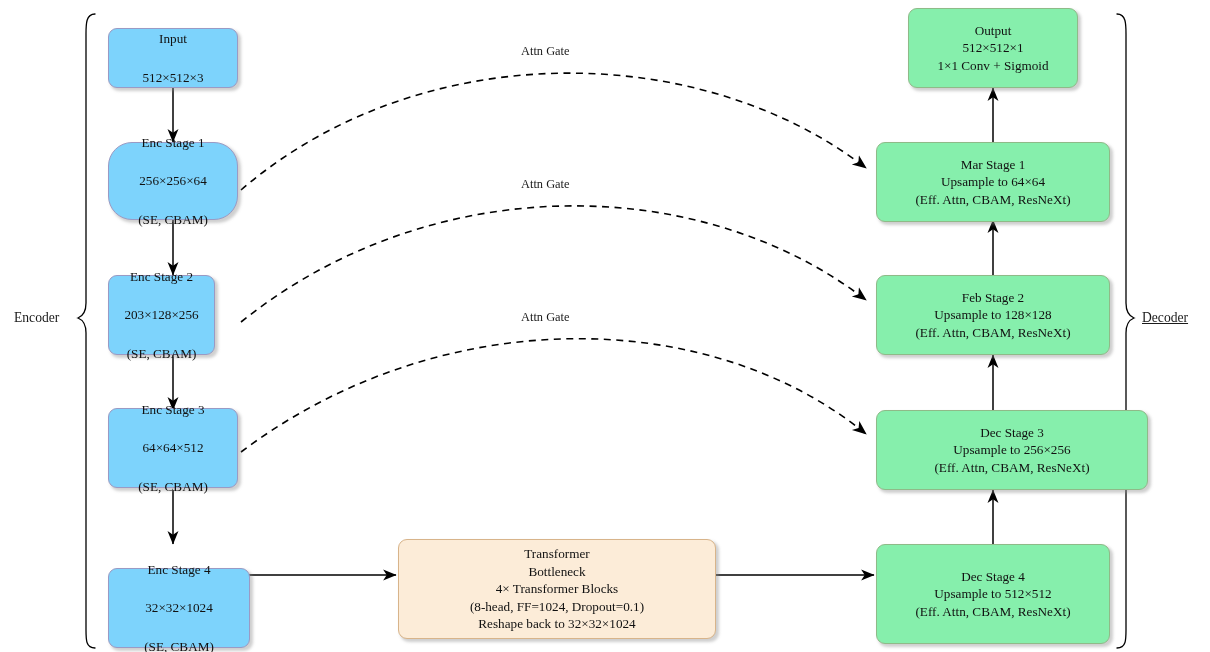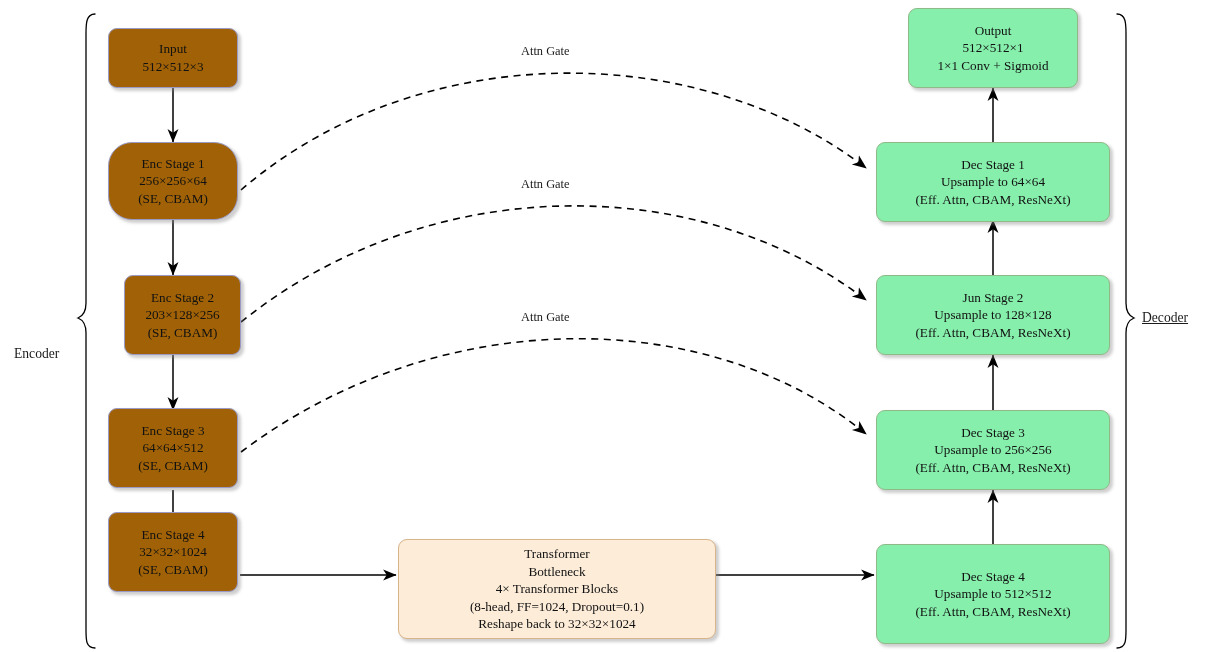--- a/index.html
+++ b/index.html
@@ -41,22 +41,23 @@
     font-size: 13.2px;
     color: #111111;
     box-shadow: 2.5px 2.5px 3px rgba(140,140,140,0.42);
     z-index: 3;
   }
   .node .ln {
     display: block;
     white-space: nowrap;
   }
   .enc {
-    background: #a16207;
+    background: #7dd3fc;
     border-color: #9a9ac4;
+    gap: 21px;
   }
   .dec {
     background: #86efac;
     border-color: #8fba88;
   }
   .bott {
     background: #fcecd8;
     border-color: #d8b48a;
   }
   .edge-label {
@@ -127,76 +128,76 @@
     <span class="ln">Input</span>
     <span class="ln">512×512×3</span>
   </div>
 
   <div class="node enc" style="left:108px; top:142px; width:130px; height:78px;border-radius:24px;">
     <span class="ln">Enc Stage 1</span>
     <span class="ln">256×256×64</span>
     <span class="ln">(SE, CBAM)</span>
   </div>
 
-  <div class="node enc" style="left:124px; top:275px; width:117px; height:80px;">
+  <div class="node enc" style="left:108px; top:275px; width:107px; height:80px;">
     <span class="ln">Enc Stage 2</span>
     <span class="ln">203×128×256</span>
     <span class="ln">(SE, CBAM)</span>
   </div>
 
   <div class="node enc" style="left:108px; top:408px; width:130px; height:80px;">
     <span class="ln">Enc Stage 3</span>
     <span class="ln">64×64×512</span>
     <span class="ln">(SE, CBAM)</span>
   </div>
 
-  <div class="node enc" style="left:108px; top:512px; width:130px; height:80px;">
+  <div class="node enc" style="left:108px; top:568px; width:142px; height:80px;">
     <span class="ln">Enc Stage 4</span>
     <span class="ln">32×32×1024</span>
     <span class="ln">(SE, CBAM)</span>
   </div>
 
   <div class="node bott" style="left:398px; top:539px; width:318px; height:100px;">
     <span class="ln">Transformer</span>
     <span class="ln">Bottleneck</span>
     <span class="ln">4× Transformer Blocks</span>
     <span class="ln">(8-head, FF=1024, Dropout=0.1)</span>
     <span class="ln">Reshape back to 32×32×1024</span>
   </div>
 
   <div class="node dec" style="left:876px; top:544px; width:234px; height:100px;">
     <span class="ln">Dec Stage 4</span>
     <span class="ln">Upsample to 512×512</span>
     <span class="ln">(Eff. Attn, CBAM, ResNeXt)</span>
   </div>
 
-  <div class="node dec" style="left:876px; top:410px; width:234px; height:80px;">
+  <div class="node dec" style="left:876px; top:410px; width:272px; height:80px;">
     <span class="ln">Dec Stage 3</span>
     <span class="ln">Upsample to 256×256</span>
     <span class="ln">(Eff. Attn, CBAM, ResNeXt)</span>
   </div>
 
   <div class="node dec" style="left:876px; top:275px; width:234px; height:80px;">
-    <span class="ln">Jun Stage 2</span>
+    <span class="ln">Feb Stage 2</span>
     <span class="ln">Upsample to 128×128</span>
     <span class="ln">(Eff. Attn, CBAM, ResNeXt)</span>
   </div>
 
   <div class="node dec" style="left:876px; top:142px; width:234px; height:80px;">
-    <span class="ln">Dec Stage 1</span>
+    <span class="ln">Mar Stage 1</span>
     <span class="ln">Upsample to 64×64</span>
     <span class="ln">(Eff. Attn, CBAM, ResNeXt)</span>
   </div>
 
   <div class="node dec" style="left:908px; top:8px; width:170px; height:80px;">
     <span class="ln">Output</span>
     <span class="ln">512×512×1</span>
     <span class="ln">1×1 Conv + Sigmoid</span>
   </div>
 
   <div class="edge-label" style="left:521px; top:44px;">Attn Gate</div>
   <div class="edge-label" style="left:521px; top:177px;">Attn Gate</div>
   <div class="edge-label" style="left:521px; top:310px;">Attn Gate</div>
 
-  <div class="brace-label" style="left:14px; top:310px;margin-top:36px;">Encoder</div>
+  <div class="brace-label" style="left:14px; top:310px;">Encoder</div>
   <div class="brace-label" style="left:1142px; top:310px;text-decoration:underline;">Decoder</div>
 
 </div>
 
 </body></html>

